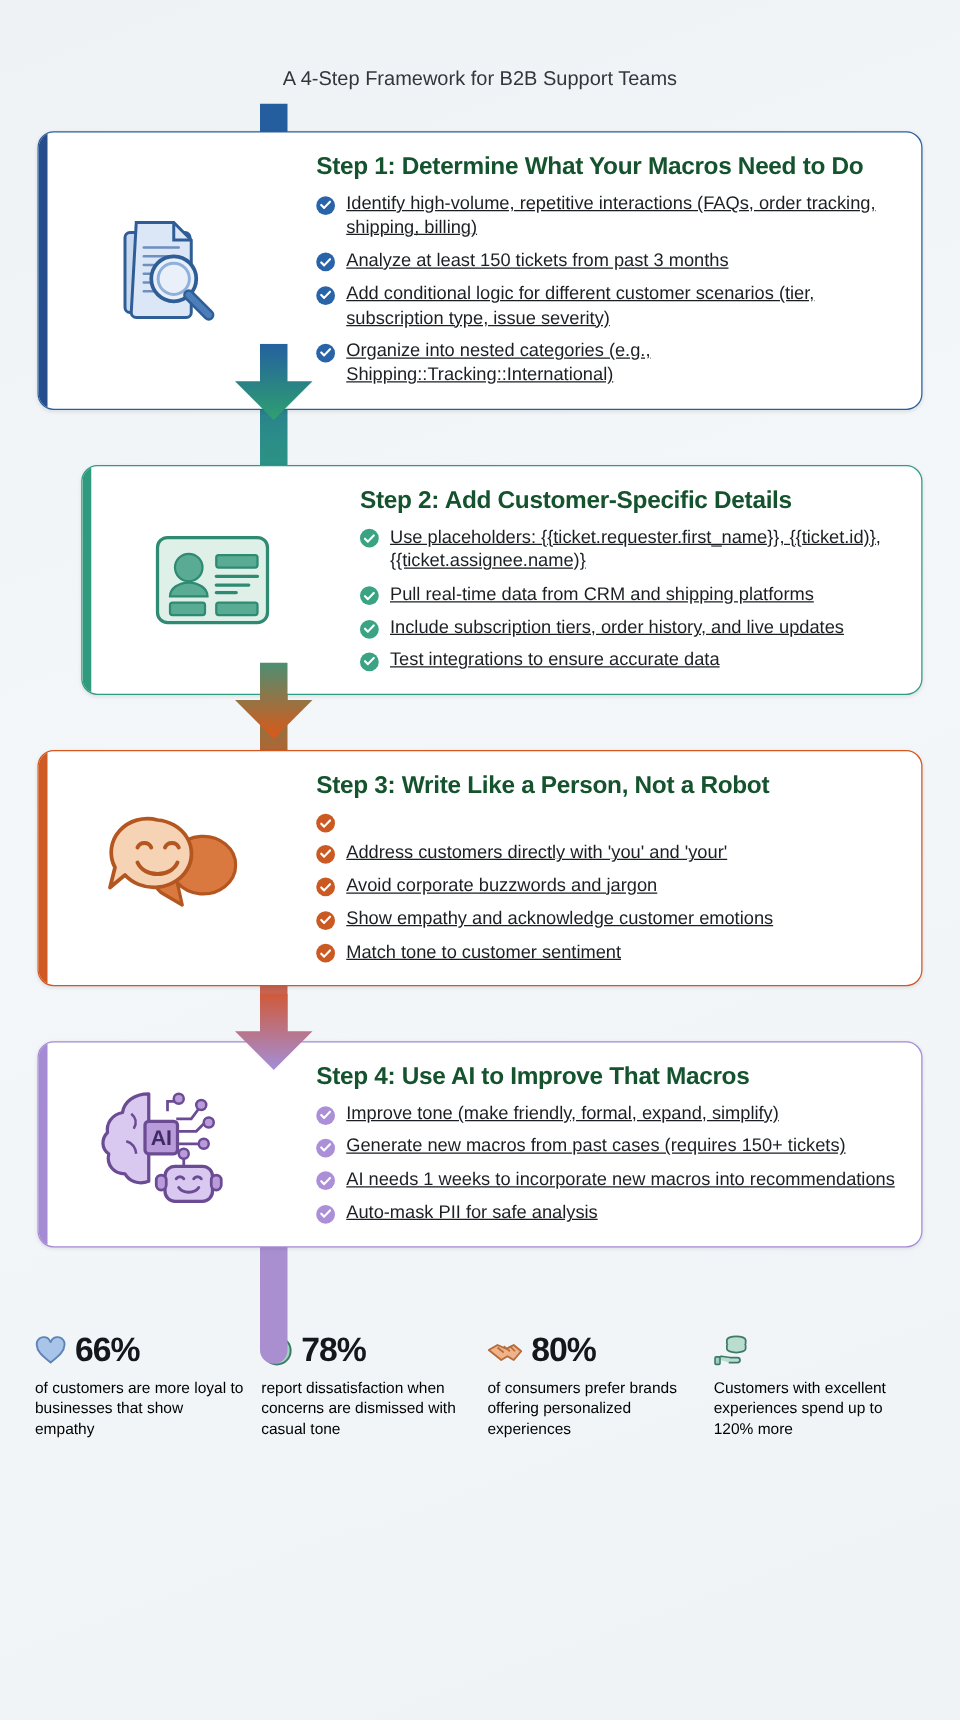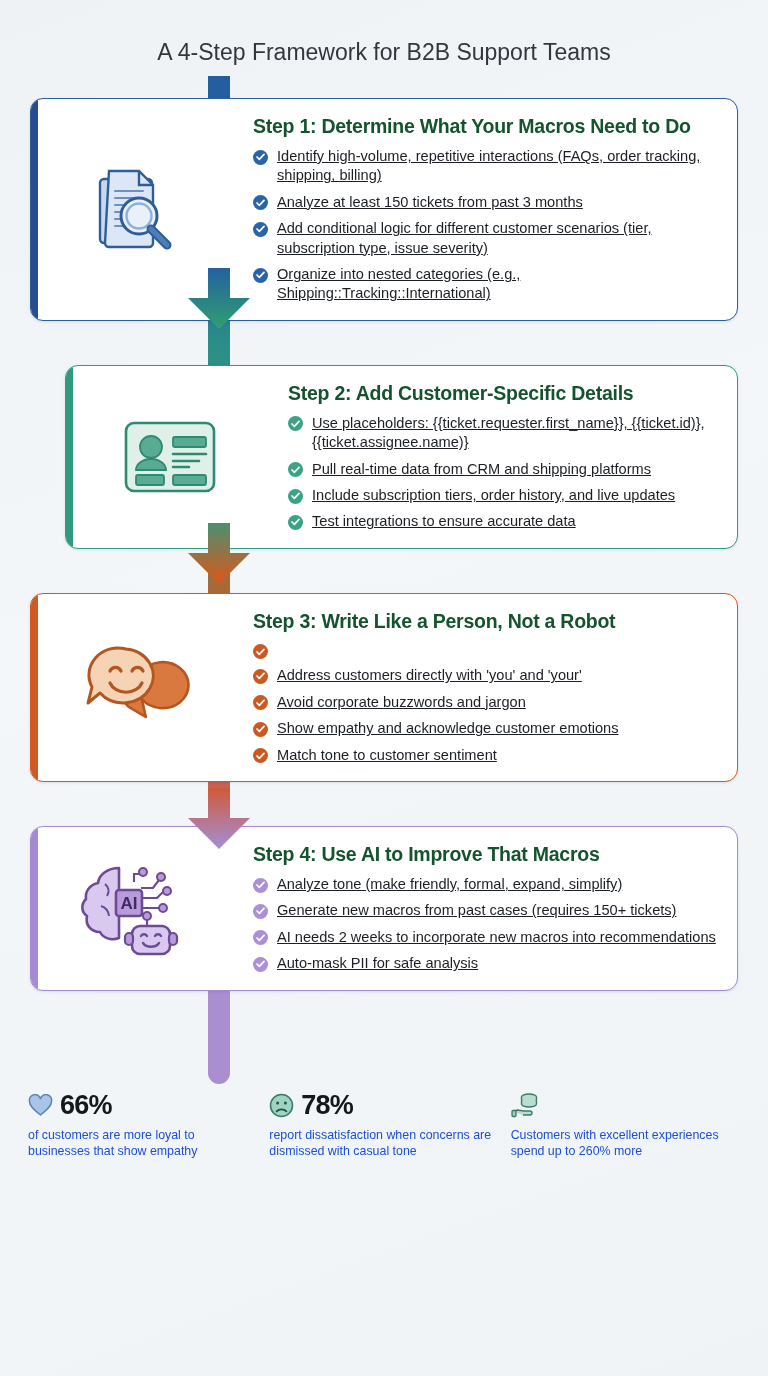--- a/index.html
+++ b/index.html
@@ -12,21 +12,21 @@
     position: relative;
   }
 
   
   .header { padding: 26px 30px 10px; text-align: center; }
   .title {
     font-size: 33px; font-weight: bold; line-height: 1.17;
     letter-spacing: -0.4px; color: #121519;
   }
   .subtitle {
-    margin-top: 13px; font-size: 23px; color: #32373d; font-weight: 400;
+    margin-top: 29px; font-size: 16px; color: #32373d; font-weight: 400;
   }
 
   
   .steps { position: relative; padding: 22px 30px 0; }
 
   
   .spine {
     position: absolute; left: 208px; top: 0; width: 22px; height: 1008px;
     border-radius: 0 0 11px 11px; z-index: 1;
     background: linear-gradient(to bottom,
@@ -90,23 +90,23 @@
   .t3 { background: #cb5a22; } .t4 { background: #ab8fd8; }
 
   
   .stats-wrap { padding: 8px 28px 0; }
   .divider-row { display: flex; align-items: center; gap: 14px; }
   .divider-row .line { flex: 1; height: 1px; background: #c9d0d6; }
   .divider-row .kl { font-size: 17px; color: #23282e; white-space: nowrap; }
 
   .stats { display: flex; gap: 12px; padding-top: 14px; }
   .stat { flex: 1; }
-  .stat-top { display: flex; align-items: center; gap: 7px; height: 34px; margin-top: 32px; }
+  .stat-top { display: flex; align-items: center; gap: 7px; height: 34px; }
   .stat-num { font-size: 27px; font-weight: bold; letter-spacing: -0.8px; color: #14171b; }
-  .stat-desc { font-size: 12.4px; line-height: 1.35; color: #1d4ed8; margin-top: 4px; }
+  .stat-desc { font-size: 12.4px; line-height: 1.35; color: #000000; margin-top: 4px; }
 </style>
 </head>
 <body>
 
 <div class="header">
   <div class="subtitle">A 4-Step Framework for B2B Support Teams</div>
 </div>
 
 <div class="steps">
   <div class="spine"></div>
@@ -349,37 +349,37 @@
     </div>
     <div class="card-body">
       <div class="step-title">Step 4: Use AI to Improve That Macros</div>
       <ul class="bullets">
         <li>
             <span class="tick t4">
               <svg width="9" height="8" viewBox="0 0 9 8">
                 <path d="M1 4 L3.3 6.3 L8 1.4" stroke="#fff" stroke-width="1.7" fill="none" stroke-linecap="round" stroke-linejoin="round"></path>
               </svg>
             </span>
-            <span>Analyze tone (make friendly, formal, expand, simplify)</span>
+            <span>Improve tone (make friendly, formal, expand, simplify)</span>
           </li>
         <li>
             <span class="tick t4">
               <svg width="9" height="8" viewBox="0 0 9 8">
                 <path d="M1 4 L3.3 6.3 L8 1.4" stroke="#fff" stroke-width="1.7" fill="none" stroke-linecap="round" stroke-linejoin="round"></path>
               </svg>
             </span>
             <span>Generate new macros from past cases (requires 150+ tickets)</span>
           </li>
         <li>
             <span class="tick t4">
               <svg width="9" height="8" viewBox="0 0 9 8">
                 <path d="M1 4 L3.3 6.3 L8 1.4" stroke="#fff" stroke-width="1.7" fill="none" stroke-linecap="round" stroke-linejoin="round"></path>
               </svg>
             </span>
-            <span>AI needs 2 weeks to incorporate new macros into recommendations</span>
+            <span>AI needs 1 weeks to incorporate new macros into recommendations</span>
           </li>
         <li>
             <span class="tick t4">
               <svg width="9" height="8" viewBox="0 0 9 8">
                 <path d="M1 4 L3.3 6.3 L8 1.4" stroke="#fff" stroke-width="1.7" fill="none" stroke-linecap="round" stroke-linejoin="round"></path>
               </svg>
             </span>
             <span>Auto-mask PII for safe analysis</span>
           </li>
       </ul>
@@ -406,30 +406,40 @@
           <circle cx="12.5" cy="12.5" r="11" fill="#9ed4c2" stroke="#3f7a69" stroke-width="1.6"></circle>
           <circle cx="8.6" cy="10" r="1.5" fill="#2c4f46"></circle>
             <circle cx="16.4" cy="10" r="1.5" fill="#2c4f46"></circle>
           <path d="M7.6 18.4 a6 5 0 0 1 9.8 0" fill="none" stroke="#2c4f46" stroke-width="1.8" stroke-linecap="round"></path>
         </svg>
         <span class="stat-num">78%</span>
       </div>
       <div class="stat-desc">report dissatisfaction when concerns are dismissed with casual tone</div>
     </div>
 
+    <div class="stat">
+      <div class="stat-top">
+        <svg width="28" height="21" viewBox="0 0 28 21">
+          <path d="M1 10 l7 -4 l7 3 l6 -3 l6 5 l-6 7 l-5 -3 l-5 3 z" fill="#f0b288" stroke="#b46c3c" stroke-width="1.5" stroke-linejoin="round"></path>
+          <path d="M8 8 l5 4 M13 7 l5 4 M18 7 l4 4" stroke="#b46c3c" stroke-width="1.3" fill="none"></path>
+        </svg>
+        <span class="stat-num">80%</span>
+      </div>
+      <div class="stat-desc">of consumers prefer brands offering personalized experiences</div>
+    </div>
 
     <div class="stat">
       <div class="stat-top">
         <svg width="30" height="28" viewBox="0 0 30 28">
           <g fill="#b9ded0" stroke="#3f7a69" stroke-width="1.4">
             <ellipse cx="18" cy="5" rx="7.5" ry="3"></ellipse>
             <path d="M10.5 5 v3 a7.5 3 0 0 0 15 0 v-3"></path>
             <path d="M10.5 9 v3 a7.5 3 0 0 0 15 0 v-3"></path>
           </g>
           <path d="M2 20 l4 -2 l7 1 h6 a2 2 0 0 1 0 4 h-7" fill="#b9ded0" stroke="#3f7a69" stroke-width="1.4" stroke-linejoin="round"></path>
           <rect x="1" y="18.5" width="4" height="6" rx="1" fill="#9ecfbd" stroke="#3f7a69" stroke-width="1.3"></rect>
         </svg>
         <span class="stat-num"></span>
       </div>
-      <div class="stat-desc">Customers with excellent experiences spend up to 260% more</div>
+      <div class="stat-desc">Customers with excellent experiences spend up to 120% more</div>
     </div>
   </div>
 </div>
 
 </body></html>

